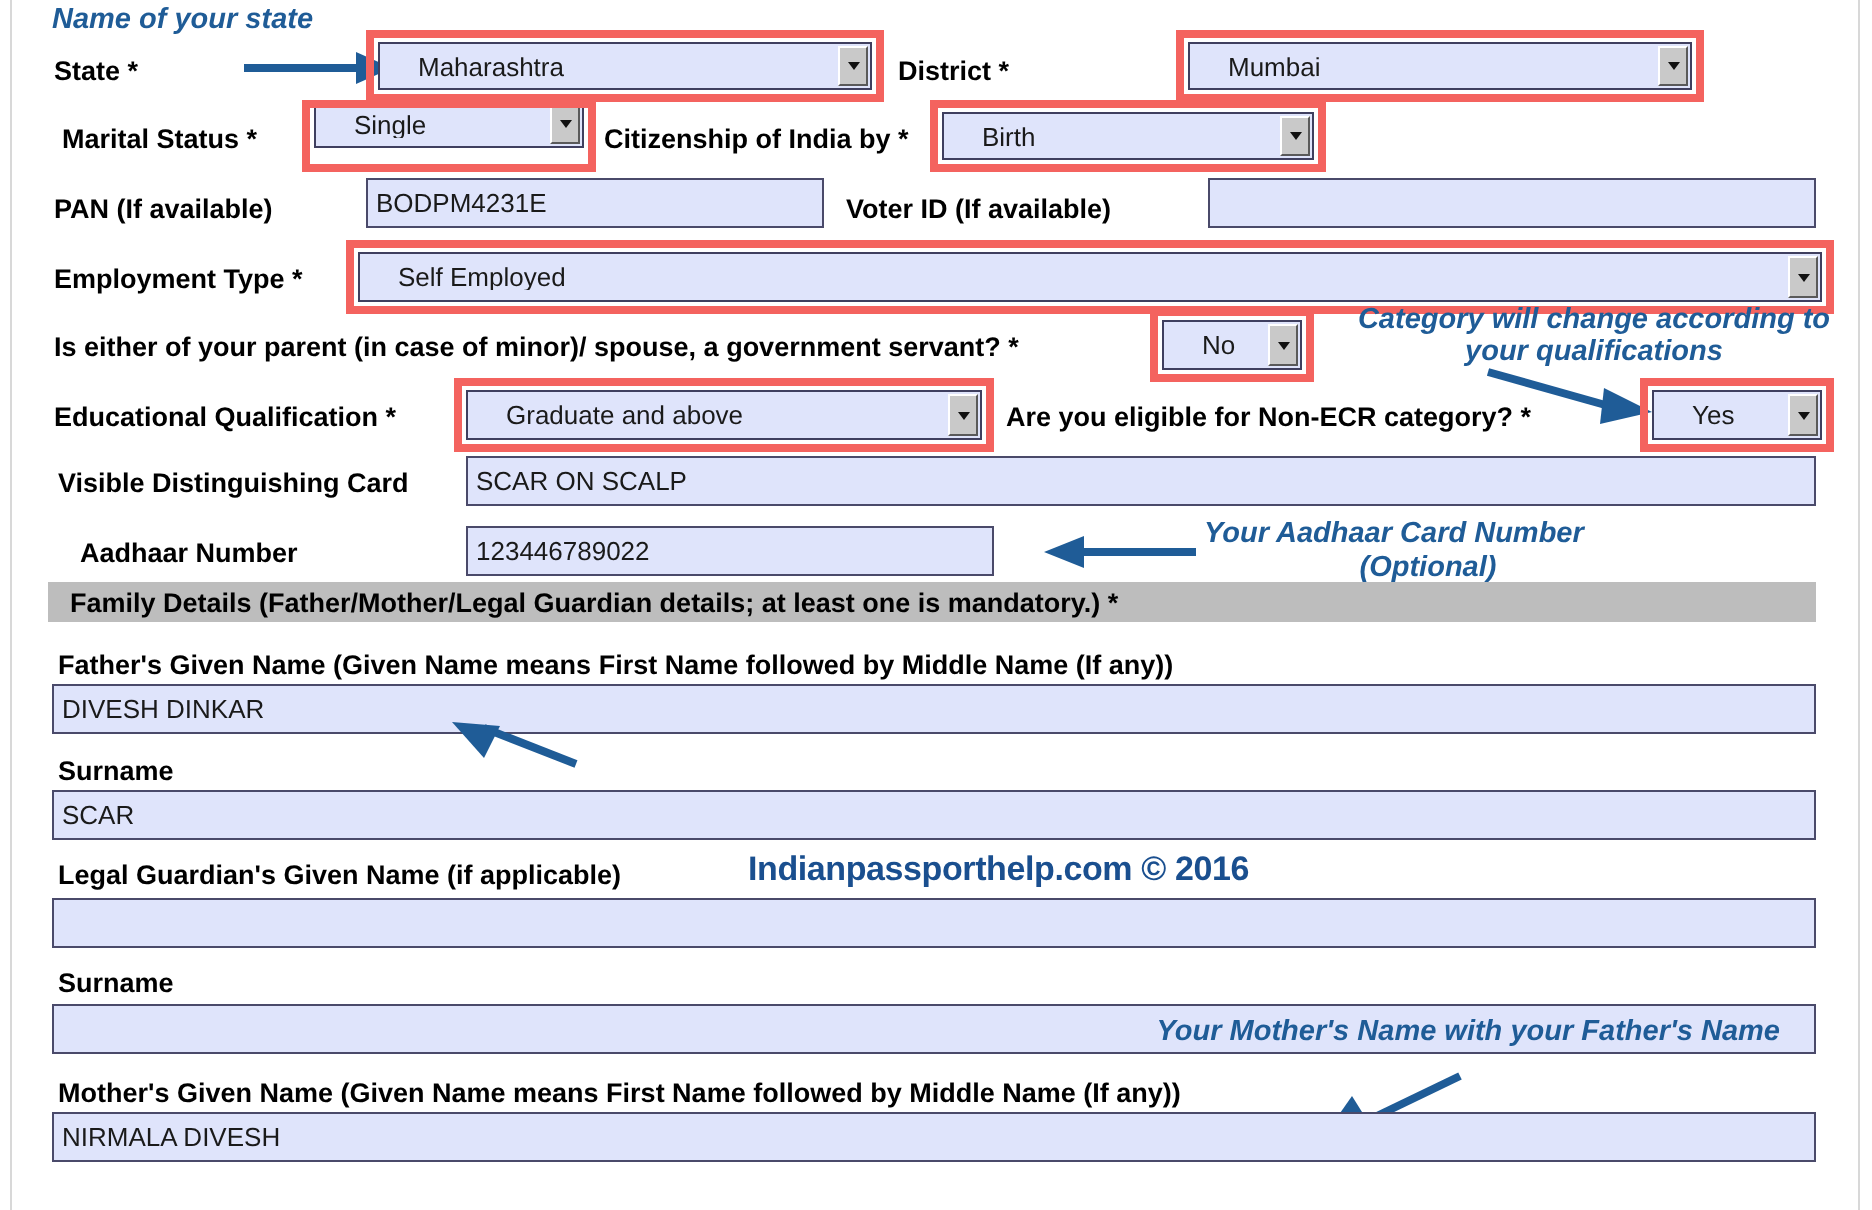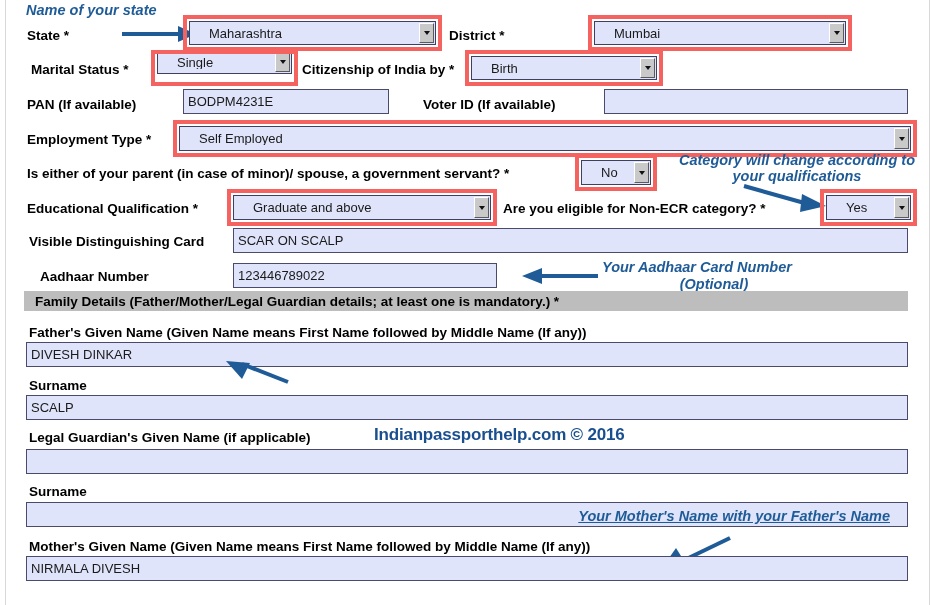--- a/index.html
+++ b/index.html
@@ -182,21 +182,21 @@
   <div class="lbl" style="left:302px; top:63px;">Citizenship of India by *</div>
   <div class="sel" style="left:471px; top:56px; width:186px; height:24px;">
     <span class="val">Birth</span>
     <span class="arrow">
         <i></i>
       </span>
   </div>
   <div class="hl" style="left:465px; top:50px; width:198px; height:36px;"></div>
 
   <div class="lbl" style="left:27px; top:98px;">PAN (If available)</div>
-  <div class="inp" style="left:183px; top:89px; width:206px; height:25px;">
+  <div class="inp" style="left:183px; top:89px; width:229px; height:25px;">
     <span>BODPM4231E</span>
   </div>
 
   <div class="lbl" style="left:423px; top:98px;">Voter ID (If available)</div>
   <div class="inp" style="left:604px; top:89px; width:304px; height:25px;">
     <span></span>
   </div>
 
   <div class="lbl" style="left:27px; top:133px;">Employment Type *</div>
   <div class="sel" style="left:179px; top:126px; width:732px; height:25px;">
@@ -265,34 +265,34 @@
     <span>DIVESH DINKAR</span>
   </div>
 
   <svg class="arrow-svg" style="left:224px; top:359px;" width="66" height="28">
     <line x1="18" y1="5" x2="64" y2="23" stroke="#1f5c97" stroke-width="4"></line>
     <polygon points="2,2 26,4 18,20" fill="#1f5c97"></polygon>
   </svg>
 
   <div class="lbl" style="left:29px; top:379px;">Surname</div>
   <div class="inp" style="left:26px; top:395px; width:882px; height:25px;">
-    <span>SCALP</span>
+    <span>SCAR</span>
   </div>
 
   <div class="lbl" style="left:29px; top:431px;">Legal Guardian's Given Name (if applicable)</div>
   <div class="watermark" style="left:374px; top:425px;">Indianpassporthelp.com © 2016</div>
   <div class="inp" style="left:26px; top:449px; width:882px; height:25px;">
     <span></span>
   </div>
 
   <div class="lbl" style="left:29px; top:485px;">Surname</div>
   <div class="inp" style="left:26px; top:502px; width:882px; height:25px;">
     <span></span>
   </div>
-  <div class="ann right" style="left:500px; top:508px; width:390px;text-decoration:underline;">Your Mother's Name with your Father's Name</div>
+  <div class="ann right" style="left:500px; top:508px; width:390px;">Your Mother's Name with your Father's Name</div>
 
   <div class="lbl" style="left:29px; top:540px;">Mother's Given Name (Given Name means First Name followed by Middle Name (If any))</div>
   <svg class="arrow-svg" style="left:660px; top:534px;" width="74" height="34">
     <line x1="16" y1="30" x2="70" y2="4" stroke="#1f5c97" stroke-width="4"></line>
     <polygon points="2,34 26,30 16,14" fill="#1f5c97"></polygon>
   </svg>
   <div class="inp" style="left:26px; top:556px; width:882px; height:25px;">
     <span>NIRMALA DIVESH</span>
   </div>
 

